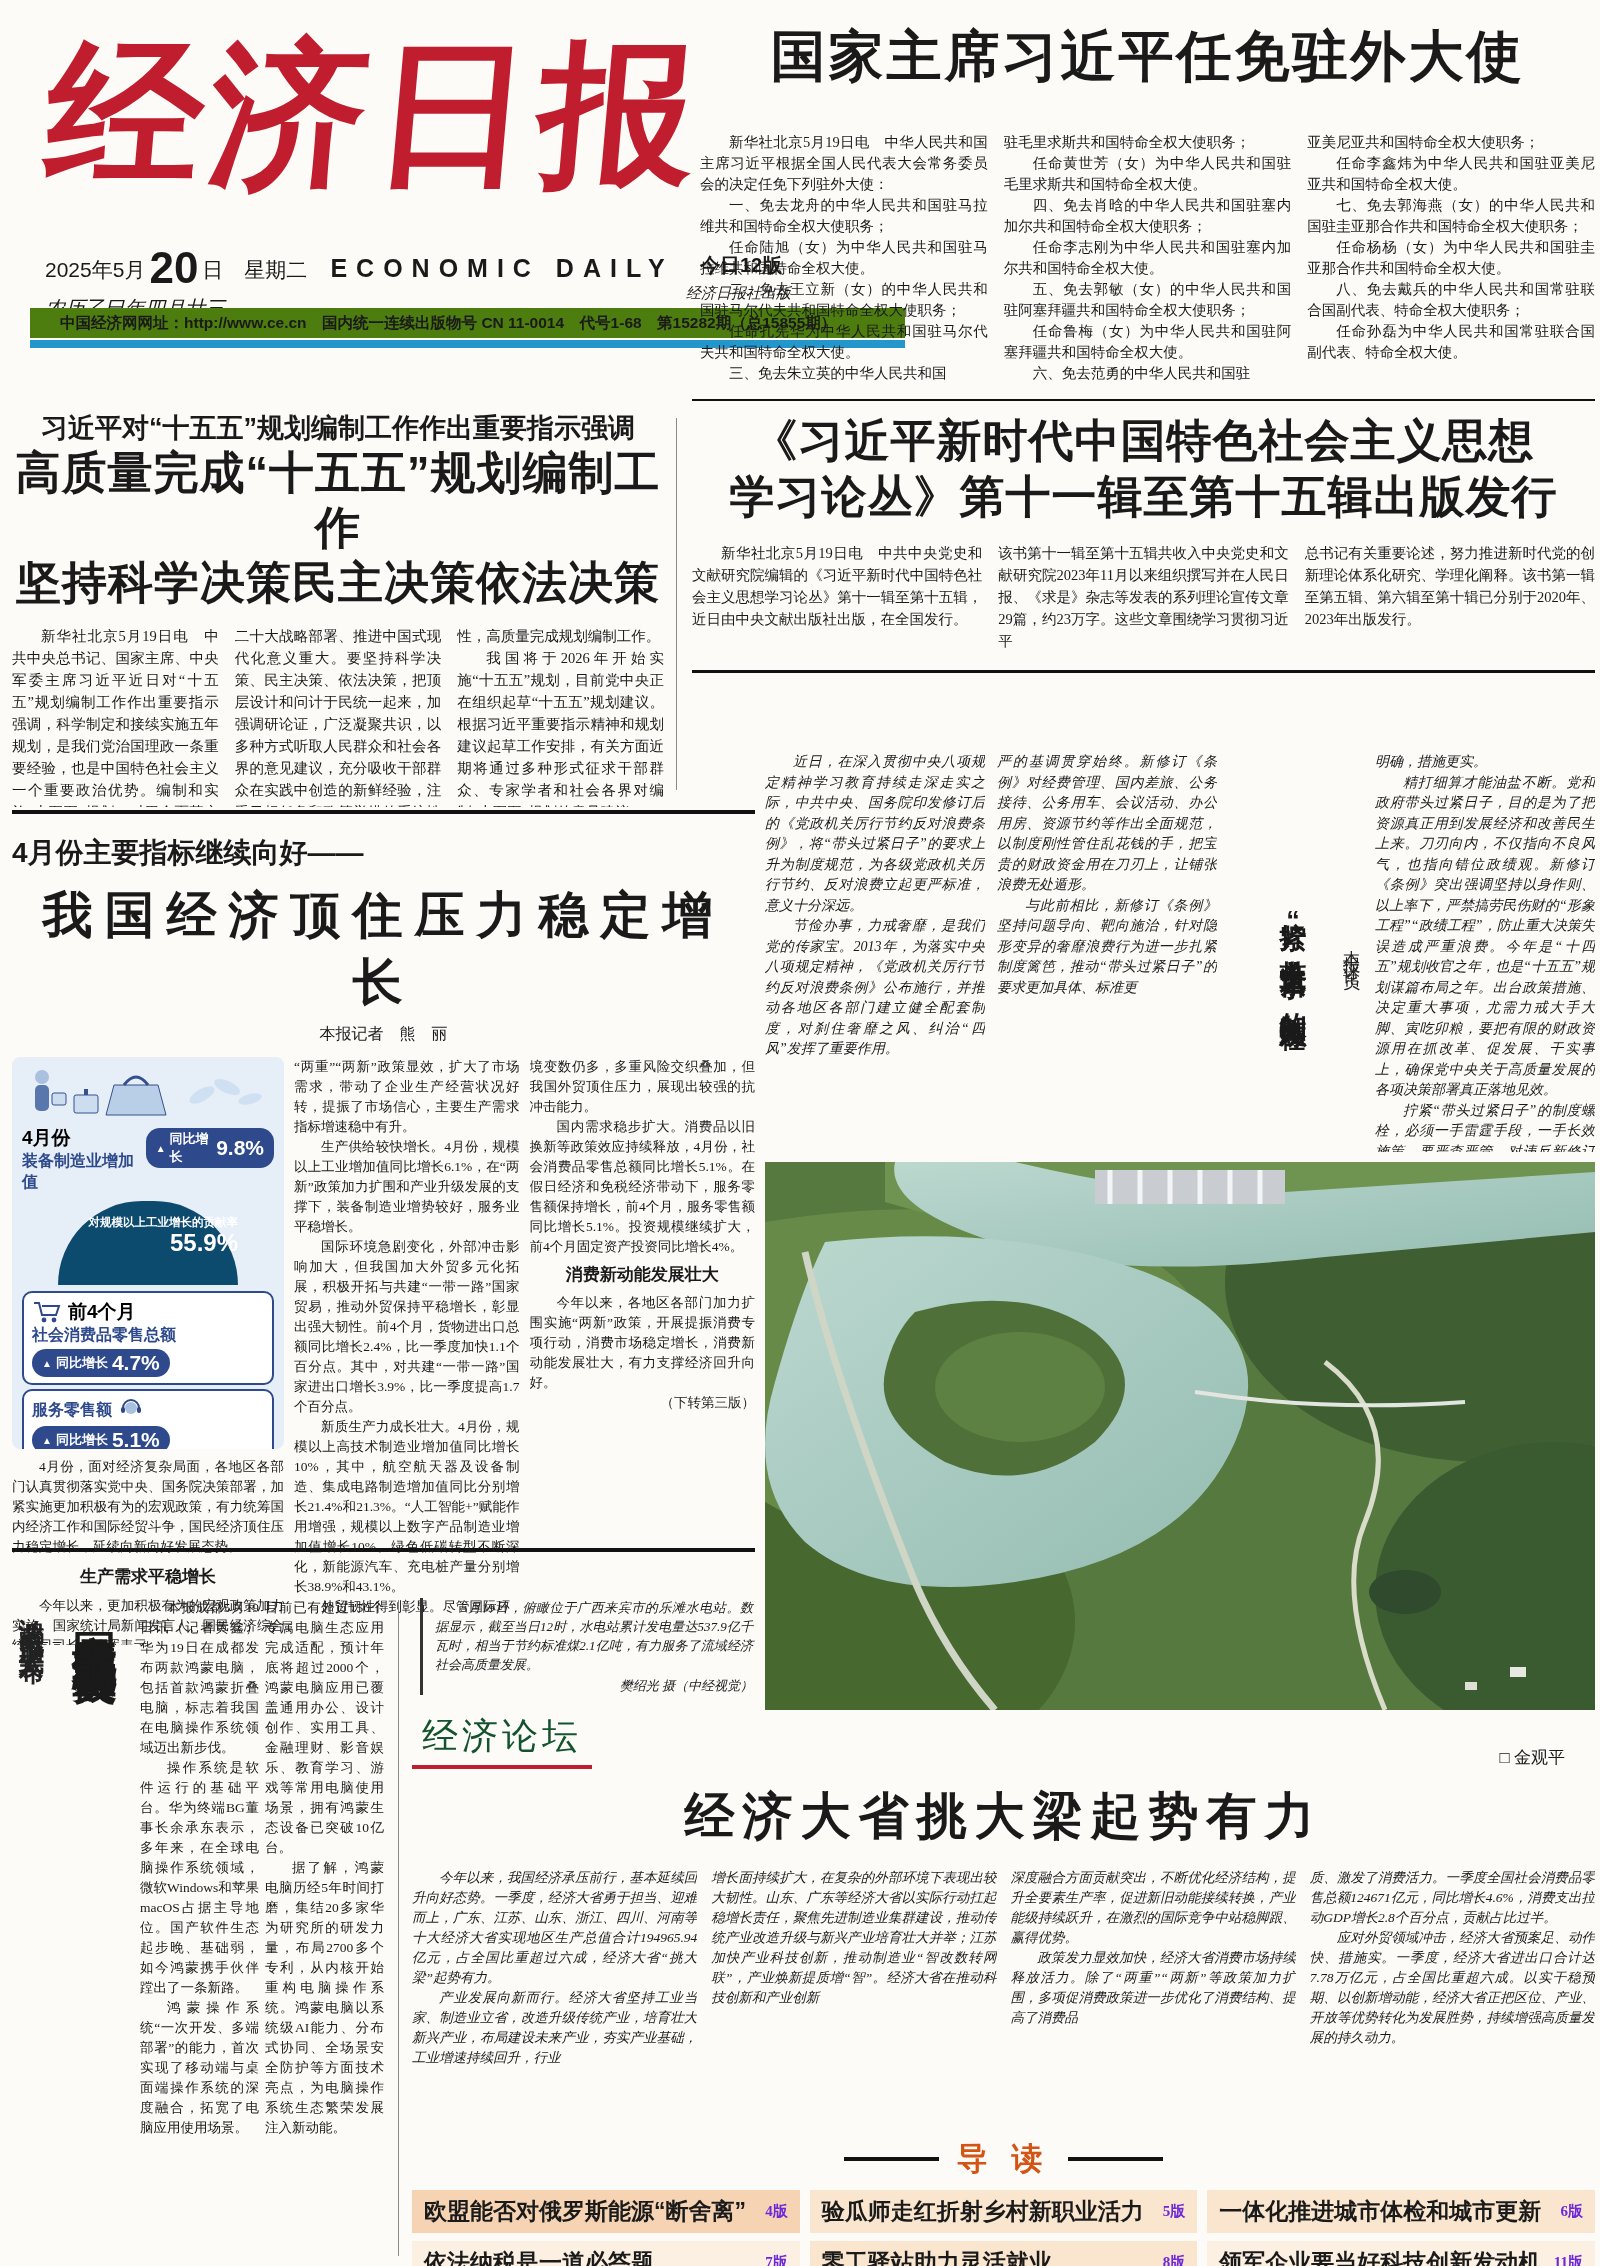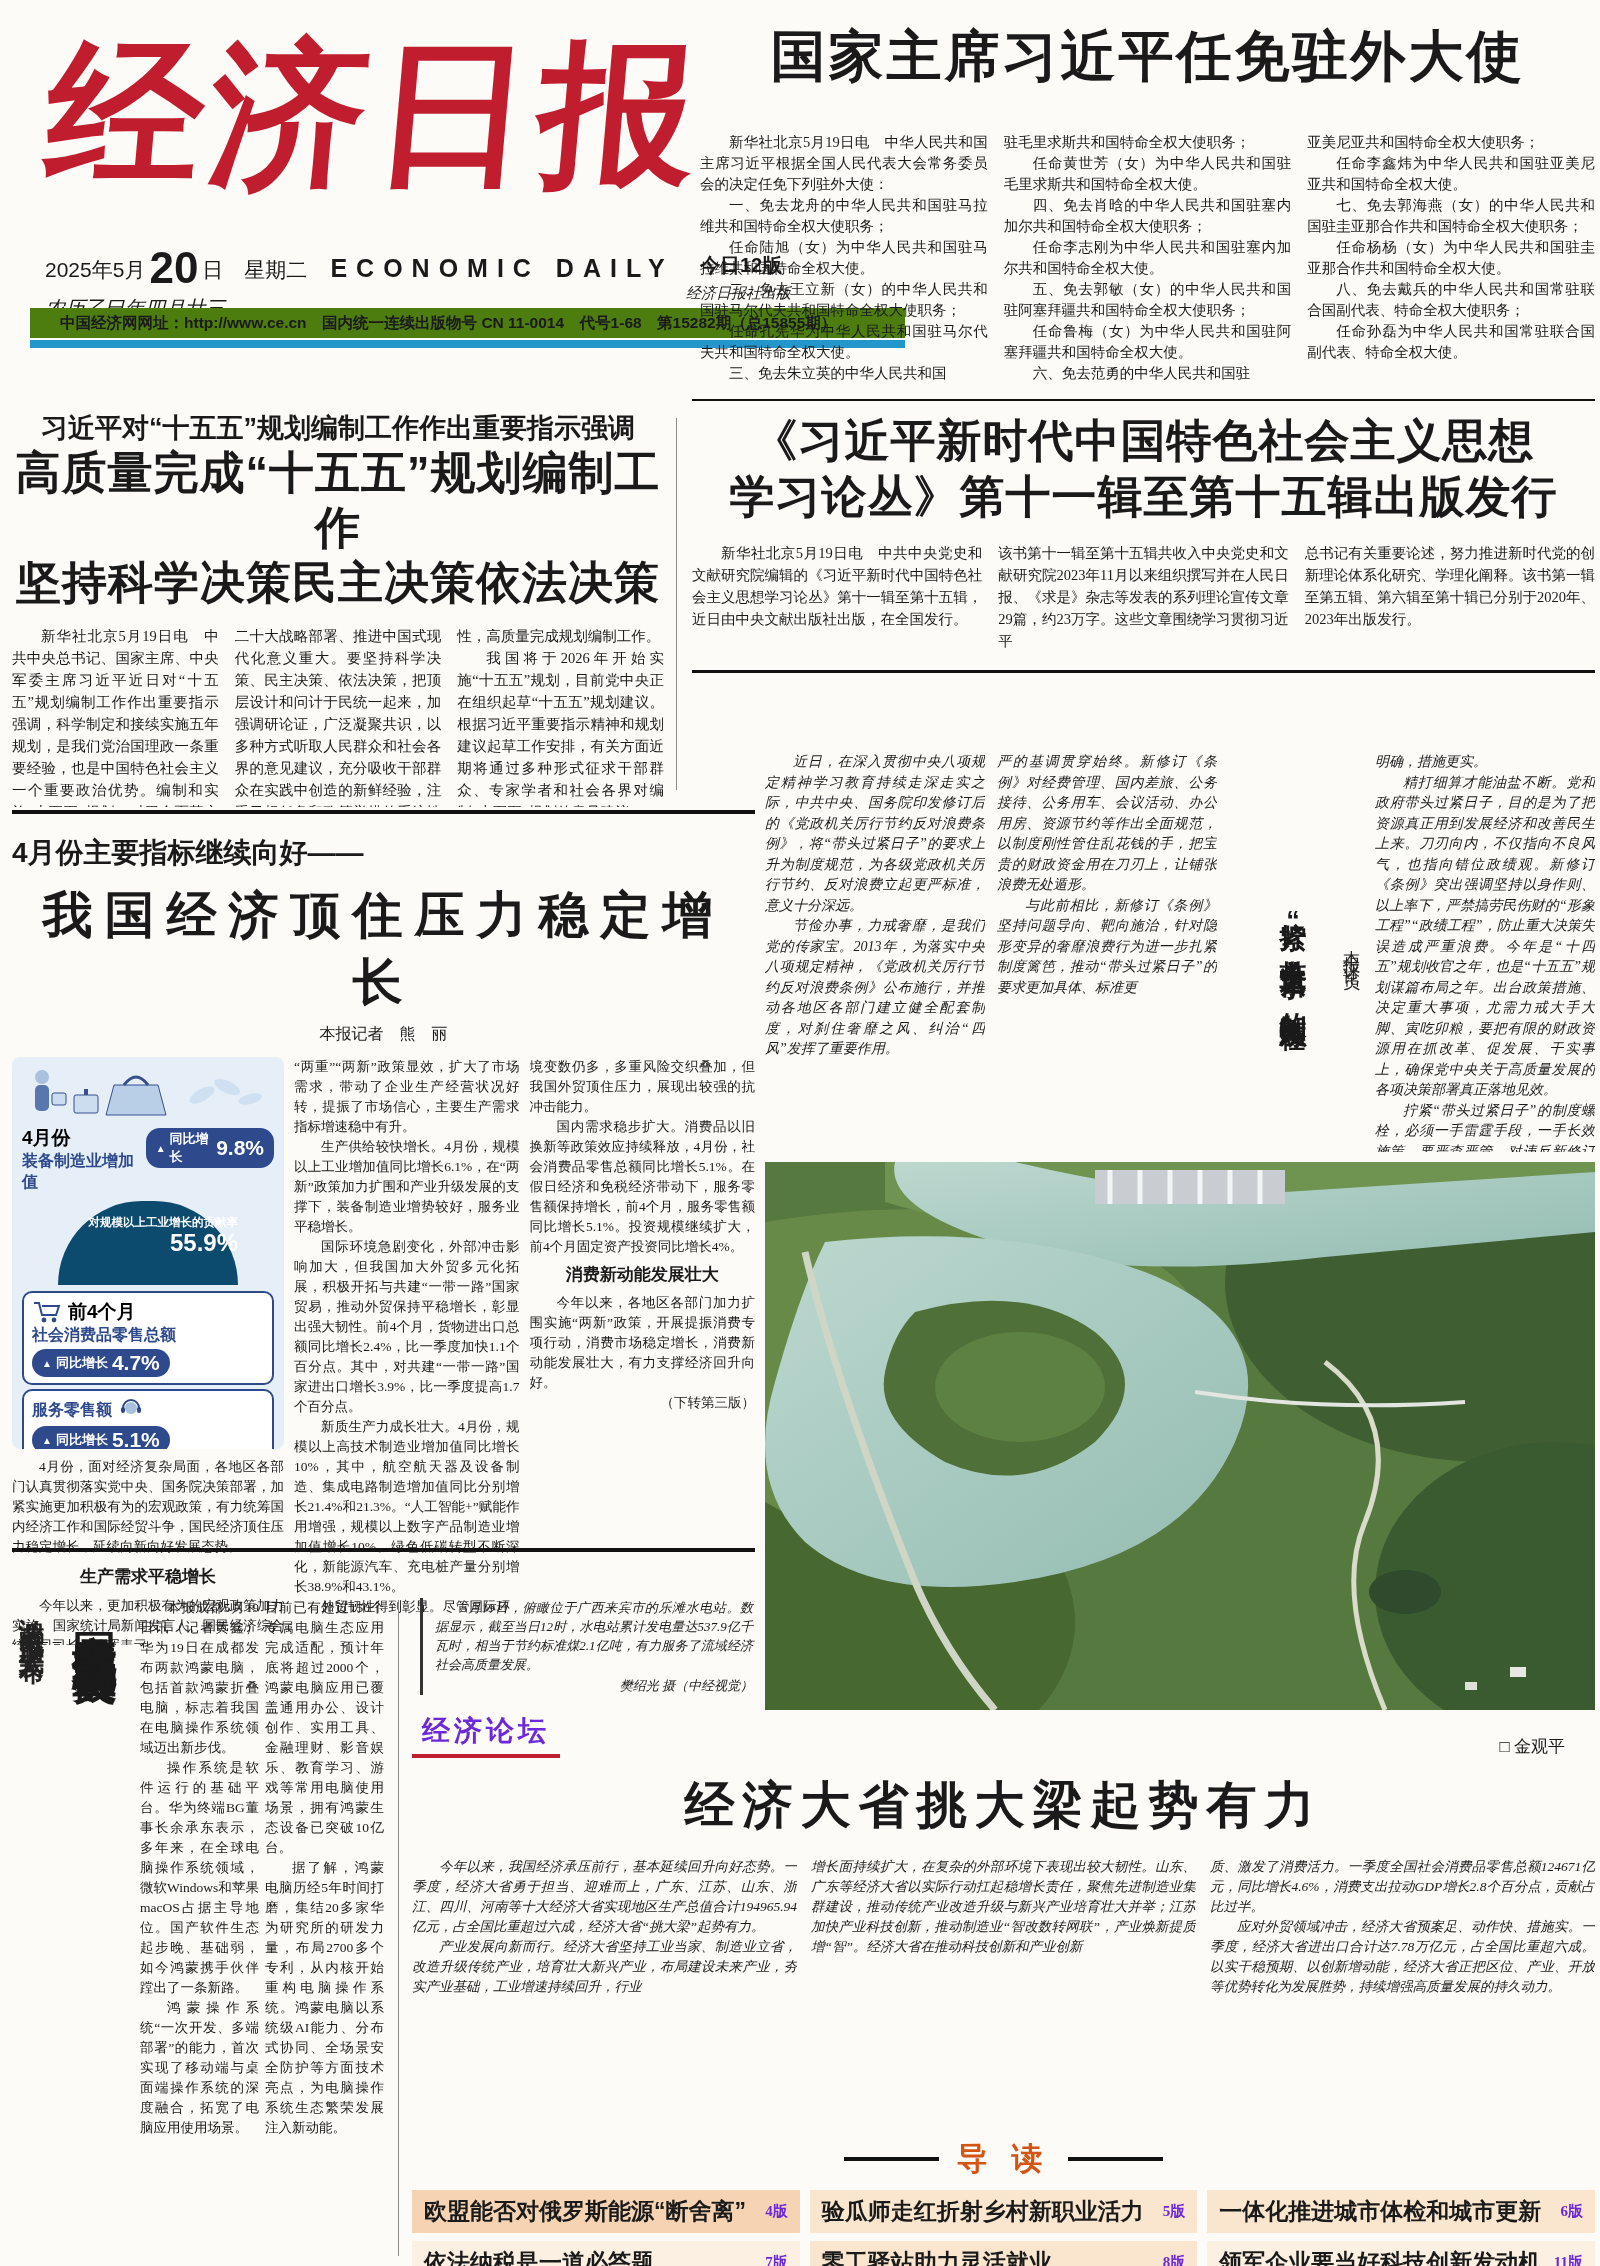--- a/index.html
+++ b/index.html
@@ -89,21 +89,21 @@
   .harm{left:12px;top:1598px;width:372px;height:660px;display:flex;gap:6px;}
   .harm .side{width:36px;writing-mode:vertical-rl;text-orientation:upright;font-size:25px;
               font-weight:700;letter-spacing:6px;color:#222;}
   .harm .vt{width:80px;writing-mode:vertical-rl;text-orientation:upright;font-size:44px;
             font-weight:900;letter-spacing:2px;line-height:80px;}
   .harm .col{font-size:13.5px;line-height:20px;}
   .vdiv2{left:398px;top:1600px;width:1px;height:656px;background:#8a8a8a;}
   
   .forum{left:412px;top:1712px;width:1183px;}
   .forum .hrow{display:flex;justify-content:space-between;align-items:flex-end;}
-  .flabel{color:#6d28d9;font-size:28px;font-weight:700;border-bottom:4px solid #c01e2e;
+  .flabel{color:#14532d;font-size:36px;font-weight:400;border-bottom:4px solid #c01e2e;
           padding:0 10px 4px;letter-spacing:4px;}
   .fby{font-size:17px;padding-right:30px;}
   .forum .hl{text-align:center;font-size:50px;font-weight:900;letter-spacing:8px;margin-top:14px;}
   .forum .cols4{margin-top:18px;height:268px;font-size:13.5px;line-height:20px;}
   
   .daodu{left:412px;top:2138px;width:1183px;}
   .dd-title{display:flex;align-items:center;justify-content:center;gap:18px;}
   .dd-title span{color:#d35413;font-size:31px;font-weight:900;letter-spacing:8px;}
   .dash{width:95px;height:4px;background:#111;}
   .dd-grid{display:grid;grid-template-columns:1fr 1fr 1fr;gap:8px 10px;margin-top:10px;}
@@ -375,20 +375,24 @@
   <div class="hl hd-sans">经济大省挑大梁起势有力</div>
   <div class="cols4">
     <div class="col kai">
         <p>今年以来，我国经济承压前行，基本延续回升向好态势。一季度，经济大省勇于担当、迎难而上，广东、江苏、山东、浙江、四川、河南等十大经济大省实现地区生产总值合计194965.94亿元，占全国比重超过六成，经济大省“挑大梁”起势有力。</p>
         <p>产业发展向新而行。经济大省坚持工业当家、制造业立省，改造升级传统产业，培育壮大新兴产业，布局建设未来产业，夯实产业基础，工业增速持续回升，行业</p>
       </div>
     <div class="col cont kai">
         <p>增长面持续扩大，在复杂的外部环境下表现出较大韧性。山东、广东等经济大省以实际行动扛起稳增长责任，聚焦先进制造业集群建设，推动传统产业改造升级与新兴产业培育壮大并举；江苏加快产业科技创新，推动制造业“智改数转网联”，产业焕新提质增“智”。经济大省在推动科技创新和产业创新</p>
       </div>
     <div class="col cont kai">
+        <p>深度融合方面贡献突出，不断优化经济结构，提升全要素生产率，促进新旧动能接续转换，产业能级持续跃升，在激烈的国际竞争中站稳脚跟、赢得优势。</p>
+        <p>政策发力显效加快，经济大省消费市场持续释放活力。除了“两重”“两新”等政策加力扩围，多项促消费政策进一步优化了消费结构、提高了消费品</p>
+      </div>
+    <div class="col cont kai">
         <p>质、激发了消费活力。一季度全国社会消费品零售总额124671亿元，同比增长4.6%，消费支出拉动GDP增长2.8个百分点，贡献占比过半。</p>
         <p>应对外贸领域冲击，经济大省预案足、动作快、措施实。一季度，经济大省进出口合计达7.78万亿元，占全国比重超六成。以实干稳预期、以创新增动能，经济大省正把区位、产业、开放等优势转化为发展胜势，持续增强高质量发展的持久动力。</p>
       </div>
   </div>
 </div>
 
 <div class="abs daodu">
   <div class="dd-title">
     <div class="dash"></div>
     <span>导 读</span>

